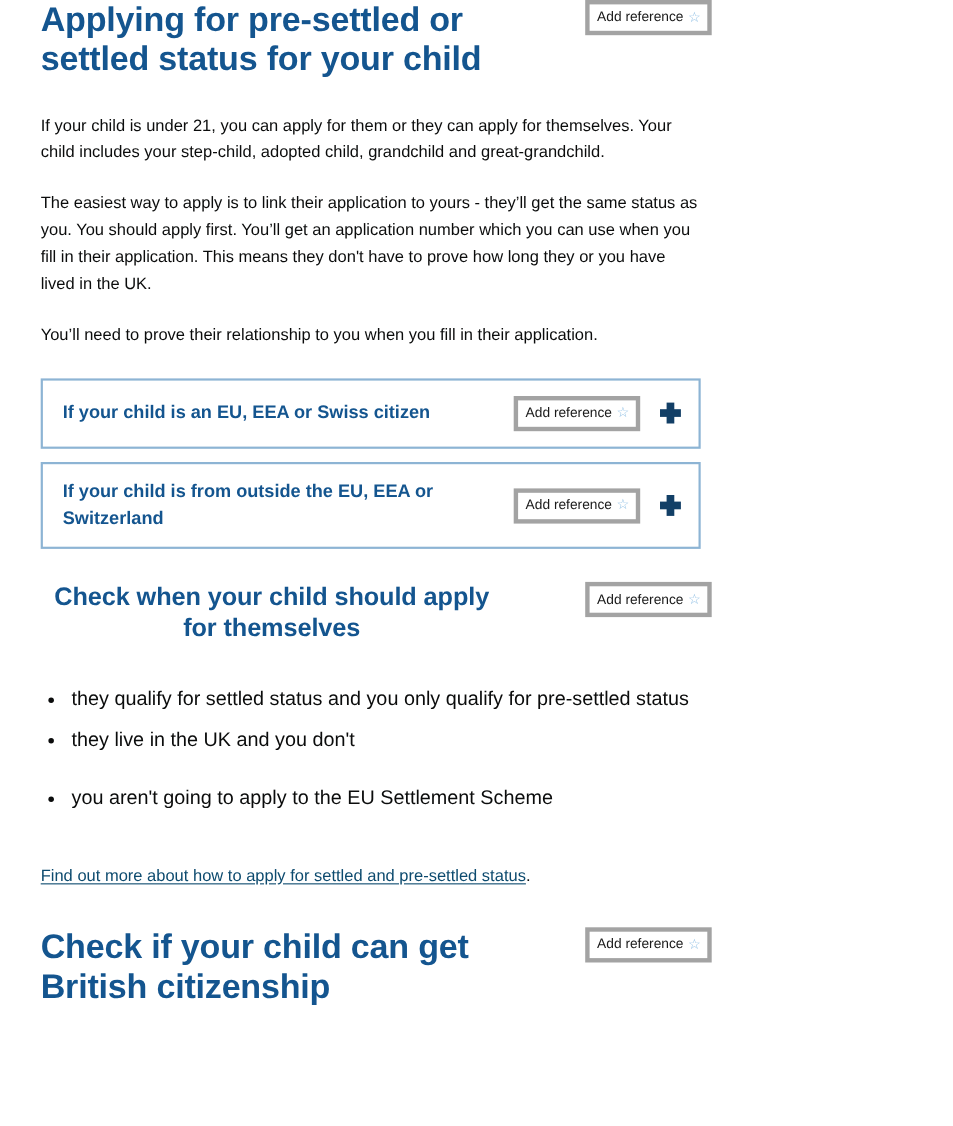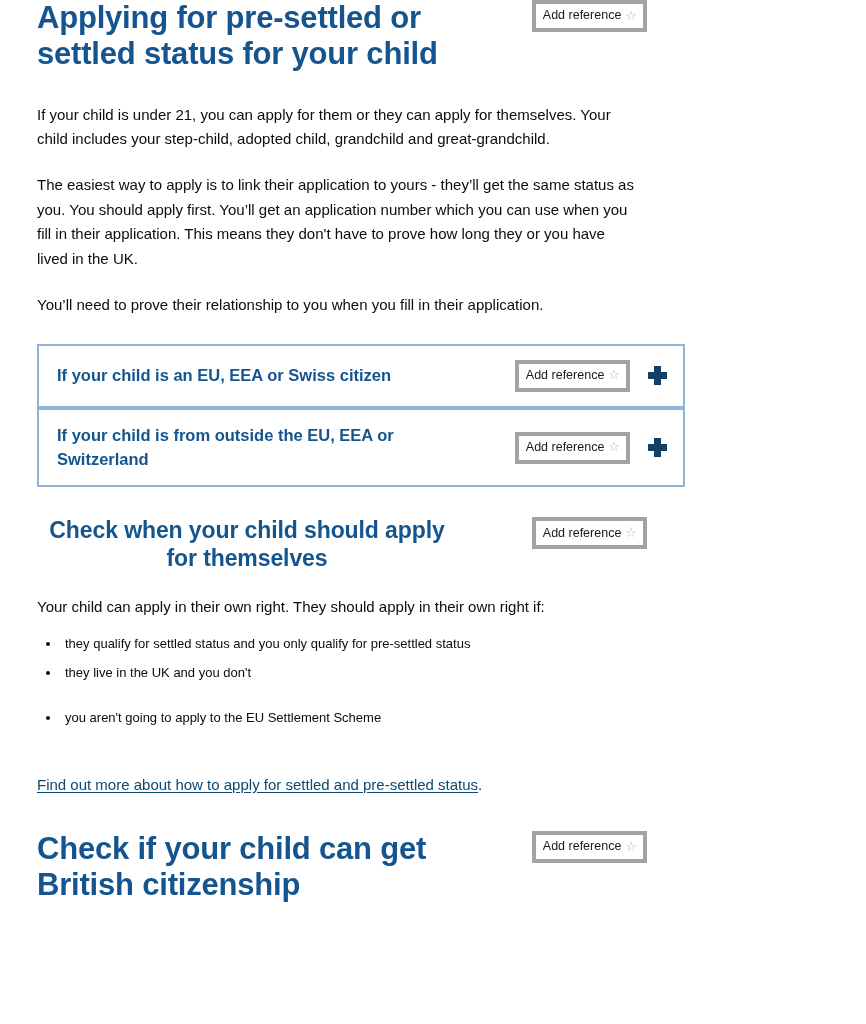--- a/index.html
+++ b/index.html
@@ -100,24 +100,24 @@
 
   
   .accordion {
     border: 2px solid #8db4d4;
     background: #ffffff;
     display: flex;
     align-items: center;
     justify-content: space-between;
     padding: 14px 16px 14px 18px;
     box-sizing: border-box;
-    width: 648px;
+    width: 600px;
     cursor: pointer;
   }
-  .accordion + .accordion { }
+  .accordion + .accordion { margin-top: 12px; }
   .acc-title {
     font-size: 16.5px;
     font-weight: bold;
     color: #14558f;
     line-height: 1.45;
     max-width: 370px;
     flex: 1;
   }
   .acc-right {
     display: flex;
@@ -141,21 +141,21 @@
     left: 0; top: 6px; width: 19px; height: 7px;
   }
   .plus-icon::after {
     top: 0; left: 6px; height: 19px; width: 7px;
   }
 
   
   ul.bullets {
     margin: 0;
     padding-left: 24px;
-    font-size: 13px;
+    font-size: 18px;
     line-height: 1.63;
     color: #0b0c0c;
   }
   ul.bullets li { margin: 0 0 8px 0; padding-left: 4px; }
   ul.bullets li:last-child { margin-bottom: 0; margin-top: 24px; }
 </style>
 </head>
 <body>
 
 <div class="page">
@@ -210,21 +210,20 @@
     <div class="head-row">
       <h2 class="section-title">Check when your child should apply for themselves</h2>
       <button class="add-ref">
         <span>Add reference</span>
         <span class="star">☆</span>
       </button>
     </div>
 
     <div class="gap-22"></div>
 
-    <p class="body">Your child can apply in their own right. They should apply in their own right if:</p>
 
     <div class="gap-14"></div>
 
     <ul class="bullets">
       <li>they qualify for settled status and you only qualify for pre-settled status</li>
       <li>they live in the UK and you don't</li>
       <li>you aren't going to apply to the EU Settlement Scheme</li>
     </ul>
 
     <div class="gap-22"></div>

